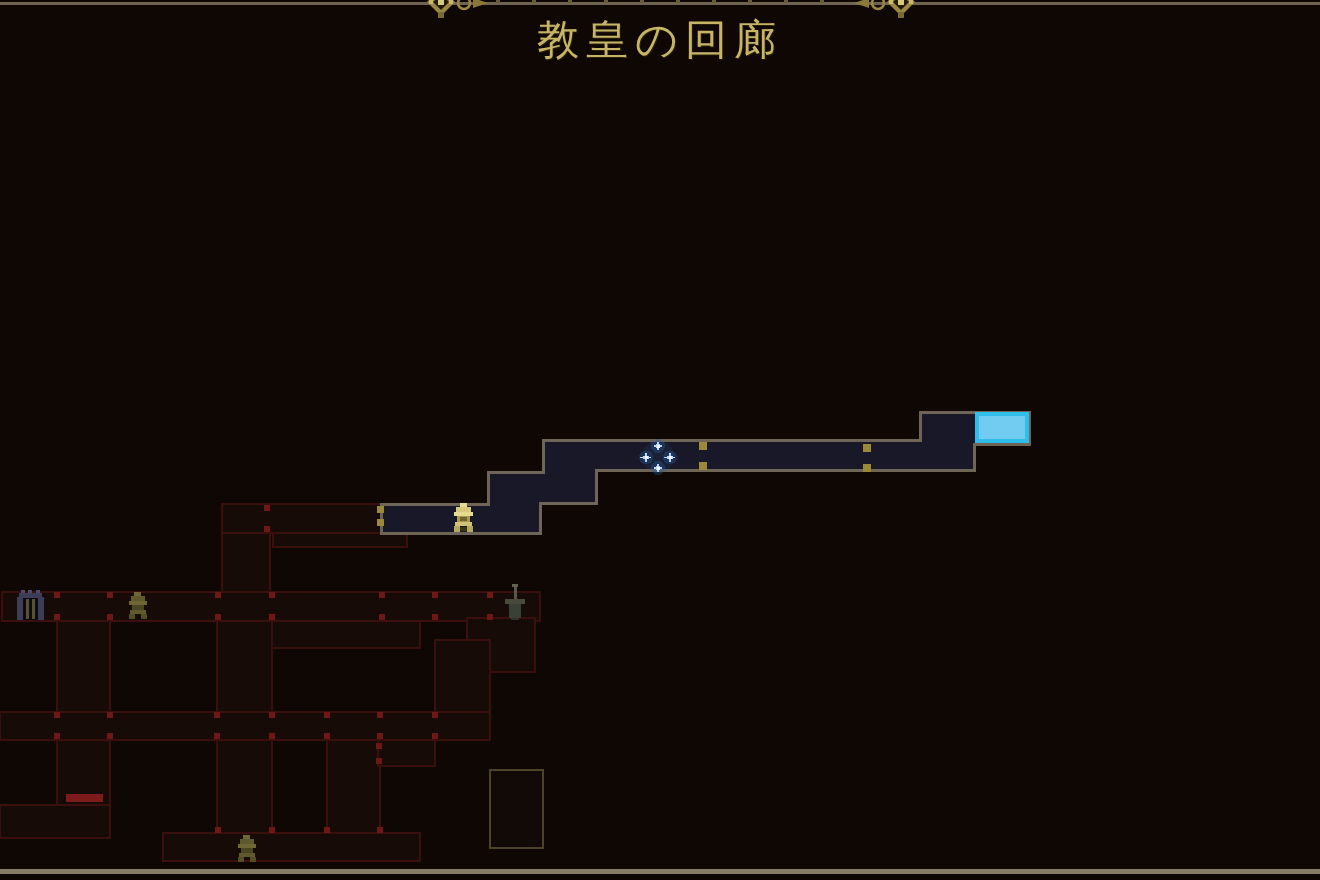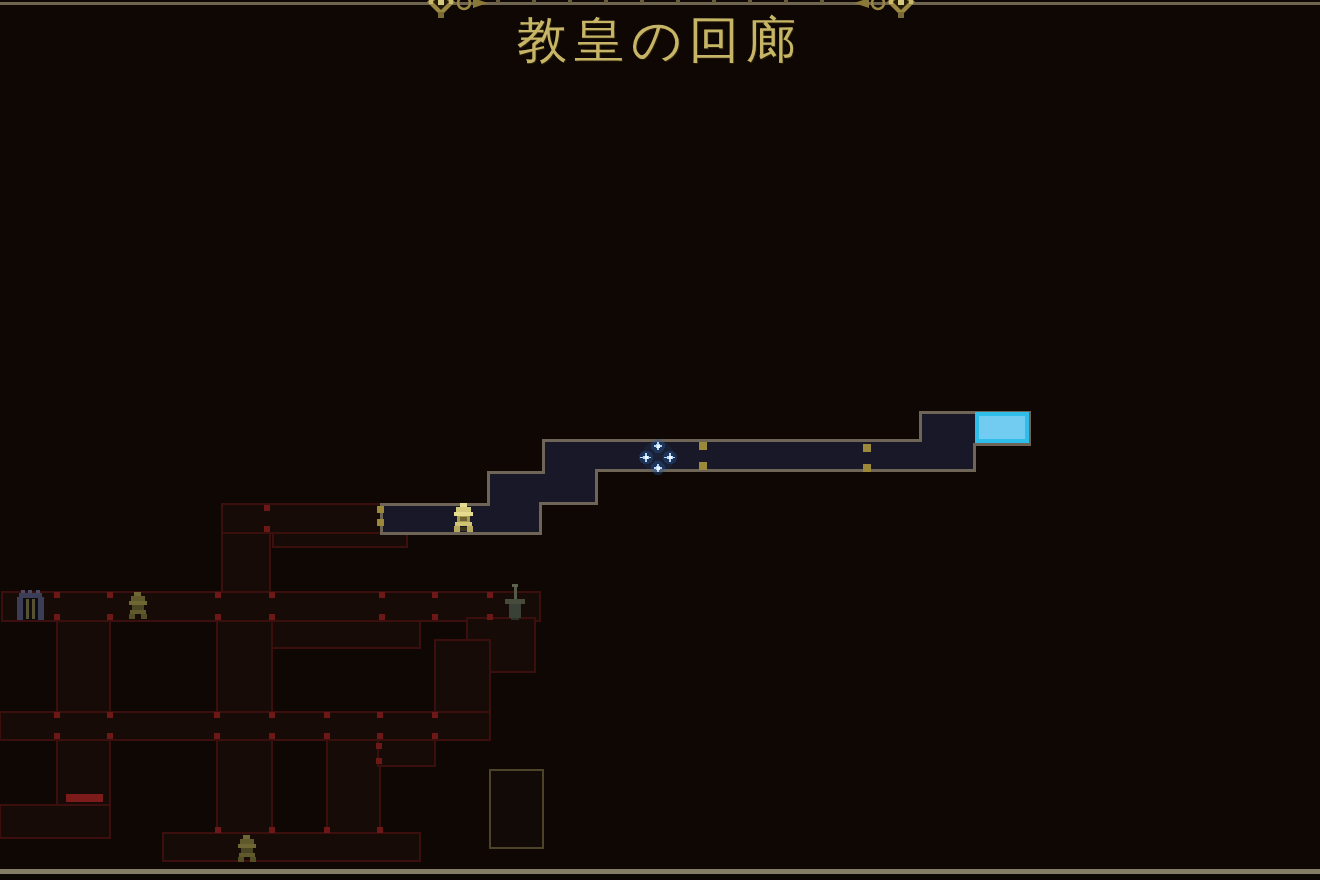--- a/index.html
+++ b/index.html
@@ -14,21 +14,21 @@
   .top-ticks{
     position:absolute;left:496px;top:0;width:354px;height:3px;
     background:repeating-linear-gradient(90deg,#6a5c38 0 4px,transparent 4px 36px);
   }
   .ornament{position:absolute;top:-6px;width:66px;height:34px;}
   .ornament.left{left:426px;}
   .ornament.right{left:850px;transform:scaleX(-1);}
   .map-title{
     position:absolute;left:0;right:0;top:16px;
     text-align:center;
-    font-size:50px;line-height:48px;
+    font-size:42px;line-height:48px;
     letter-spacing:7px;
     color:#c6b566;
     text-shadow:1px 1px 0 #2a1f08;
   }
   .map-svg{position:absolute;left:0;top:0;}
   .bottom-line{position:absolute;left:0;top:869px;width:1320px;height:5px;background:#867d66;}
   .bottom-strip{position:absolute;left:0;top:874px;width:1320px;height:6px;background:#0c0703;}
 </style>
 </head>
 <body>

